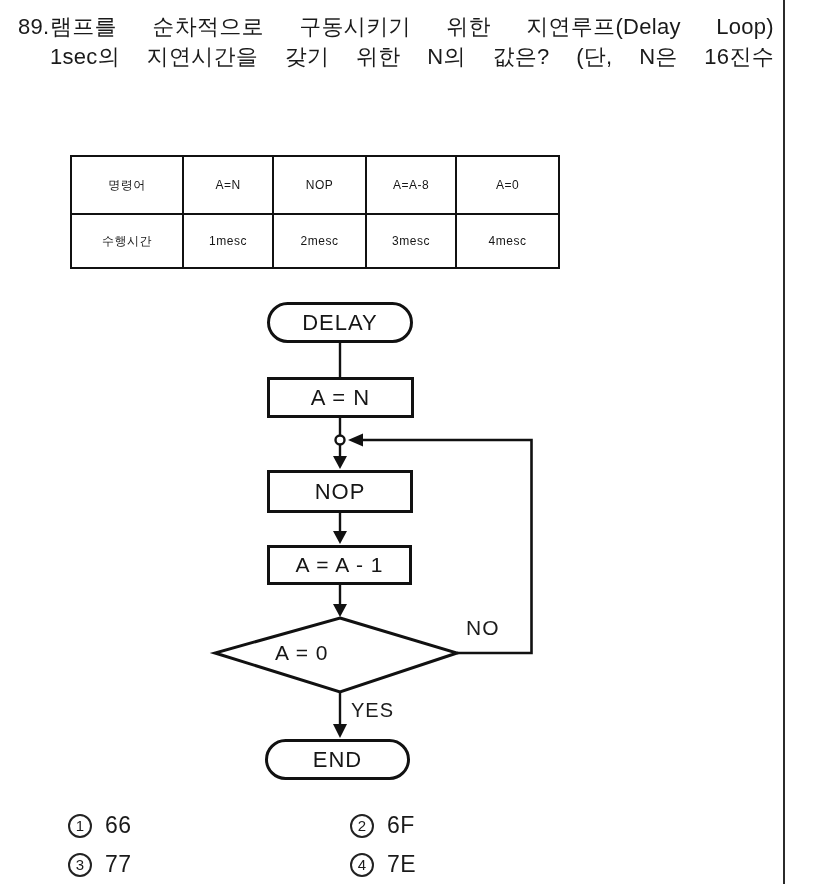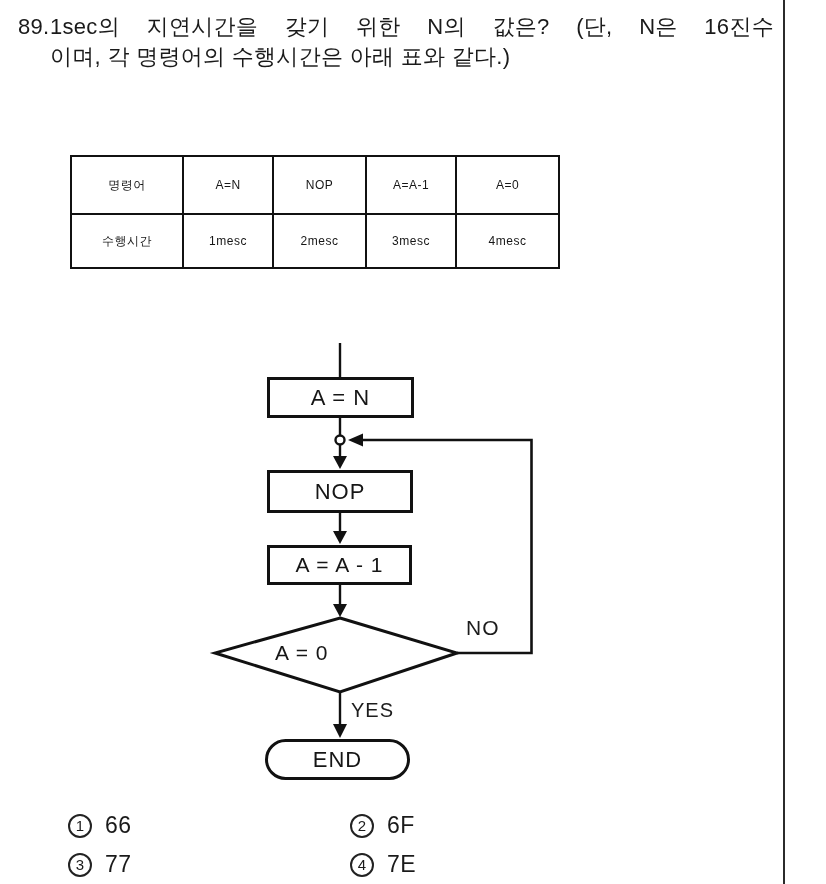--- a/index.html
+++ b/index.html
@@ -52,32 +52,32 @@
 </head>
 <body>
 
 <div class="page">
 
   <div class="col-rule"></div>
 
   <div class="question">
     <div class="qline fill">
       <span class="qnum">89.</span>
+      <span>램프를 순차적으로 구동시키기 위한 지연루프(Delay Loop)</span>
     </div>
     <div class="qline fill">1sec의 지연시간을 갖기 위한 N의 값은? (단, N은 16진수</div>
-    <div class="qline">이며, 각 명령어의 수행시간은 아래 표와 같다.)</div>
   </div>
 
   <table class="itable">
     <tbody>
         <tr>
       <td class="c0">명령어</td>
       <td class="c1">A=N</td>
       <td class="c2">NOP</td>
-      <td class="c3">A=A-1</td>
+      <td class="c3">A=A-8</td>
       <td class="c4">A=0</td>
     </tr>
     <tr>
       <td class="c0">수행시간</td>
       <td class="c1">1mesc</td>
       <td class="c2">2mesc</td>
       <td class="c3">3mesc</td>
       <td class="c4">4mesc</td>
     </tr>
   </tbody>
@@ -95,20 +95,21 @@
     <path d="M257 363 H 331.5 V 150 H 159" stroke="currentColor" stroke-width="2.6" fill="none"></path>
     <polygon points="148,150 163,143.5 163,156.5" fill="currentColor"></polygon>
     <polygon points="133,166 147,166 140,179" fill="currentColor"></polygon>
     <polygon points="133,241 147,241 140,254" fill="currentColor"></polygon>
     <polygon points="133,314 147,314 140,327" fill="currentColor"></polygon>
     <polygon points="133,434 147,434 140,448" fill="currentColor"></polygon>
     <circle cx="140" cy="150" r="4.5" fill="#fff" stroke="currentColor" stroke-width="2.4"></circle>
     <polygon points="140,328 257,363 140,402 15,363" fill="#fff" stroke="currentColor" stroke-width="3" stroke-linejoin="miter"></polygon>
   </svg>
 
+  <div class="fbox stadium" style="left:267px; top:302px; width:146px; height:41px;">DELAY</div>
 
   <div class="fbox" style="left:267px; top:377px; width:147px; height:41px;">A = N</div>
 
   <div class="fbox" style="left:267px; top:470px; width:146px; height:43px;">NOP</div>
 
   <div class="fbox" style="left:267px; top:545px; width:145px; height:40px; font-size:21px;">A = A - 1</div>
 
   <div class="decision-text">A = 0</div>
 
   <div class="flabel" style="left:466px; top:616px;">NO</div>

